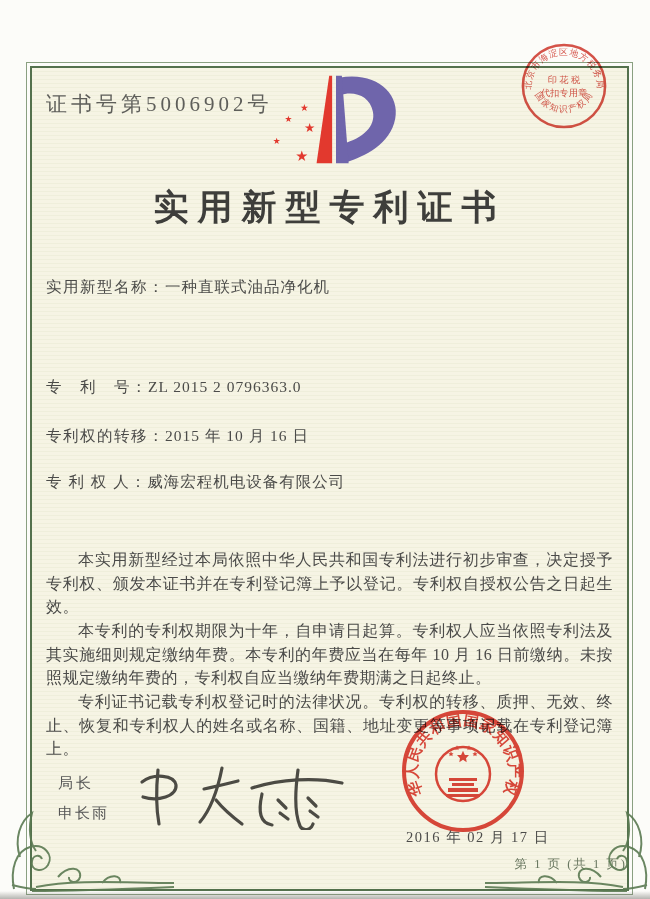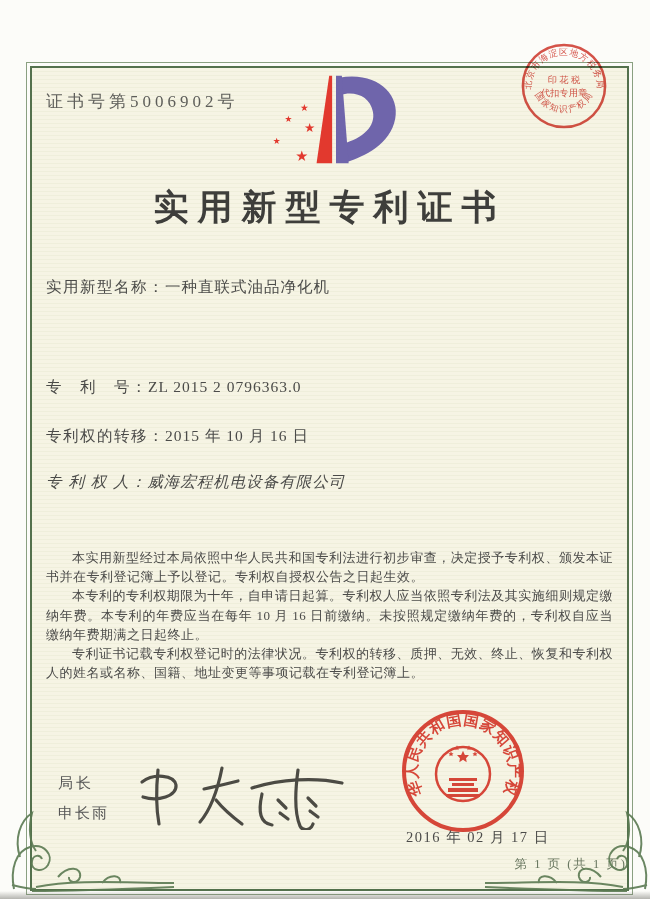--- a/index.html
+++ b/index.html
@@ -10,35 +10,35 @@
   }
   
   .cert-frame {
     position:absolute; left:30px; top:66px; right:21px; bottom:8px;
     border:2.5px solid #54714d;
     outline:1px solid #8aa081; outline-offset:3px;
     background:repeating-linear-gradient(to bottom, #f6f4e4 0px, #f6f4e4 3px, #e8e9d2 4px);
   }
   .cert-number {
     position:absolute; left:14px; top:22px;
-    font-size:17px; letter-spacing:4px; color:#5e5e5a;
+    font-size:21px; letter-spacing:4px; color:#5e5e5a;
   }
   .logo { position:absolute; left:230px; top:0px; width:148px; height:102px; }
   .cert-title {
     position:absolute; left:0; right:0; top:116px; text-align:center;
     font-size:35px; font-weight:bold; letter-spacing:9px; color:#3e3e3b;
   }
   .field { position:absolute; left:14px; right:14px; font-size:15.5px; color:#4b4b49; }
   .flabel { letter-spacing:1.5px; }
   .fvalue { letter-spacing:1px;margin-top:13px; }
   .f0 { top:209px; } .f1 { top:262px; } .f2 { top:309px; }
-  .f3 { top:358px; } .f4 { top:404px;font-style:italic; } .f5 { top:452px; }
+  .f3 { top:358px; } .f4 { top:404px; } .f5 { top:452px; }
   .paras {
     position:absolute; left:14px; right:14px; top:480px;
-    font-size:13px; line-height:1.48; color:#4b4b49;
+    font-size:16px; line-height:1.48; color:#4b4b49;
     text-align:justify;
   }
   .paras p { text-indent:2em; letter-spacing:0.5px; }
   .sig-title { position:absolute; left:26px; top:706px; font-size:15px; letter-spacing:3px; color:#565656; }
   .sig-name  { position:absolute; left:26px; top:736px; font-size:15px; letter-spacing:2px; color:#565656; }
   .signature-svg { position:absolute; left:98px; top:692px; width:230px; height:70px; }
   .seal-svg {
     position:absolute; left:358px; top:630px; width:146px; height:146;
     mix-blend-mode:multiply; opacity:0.92;
   }

